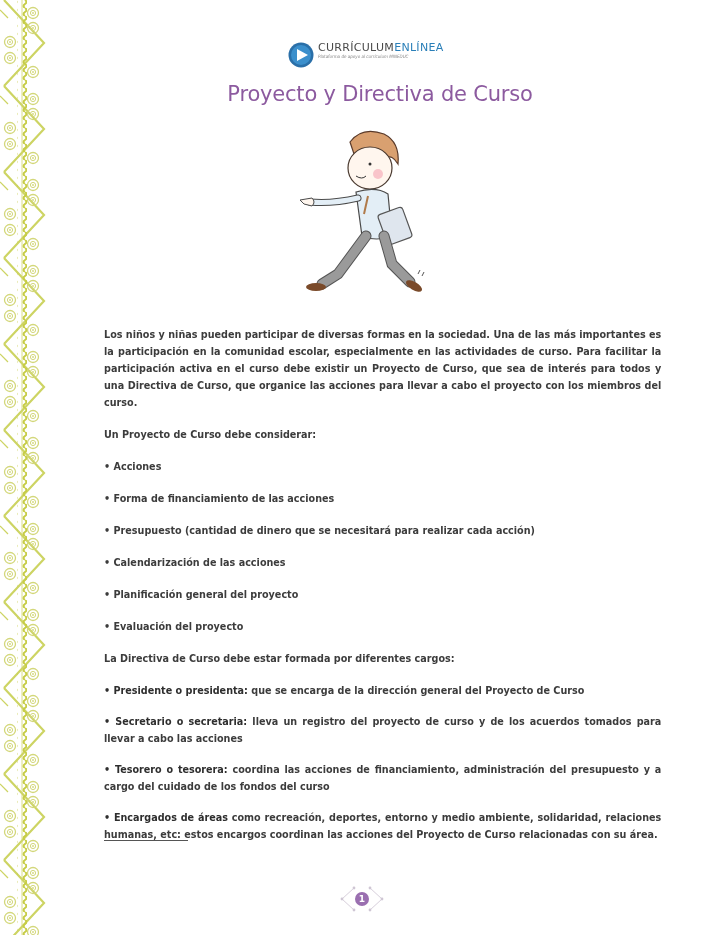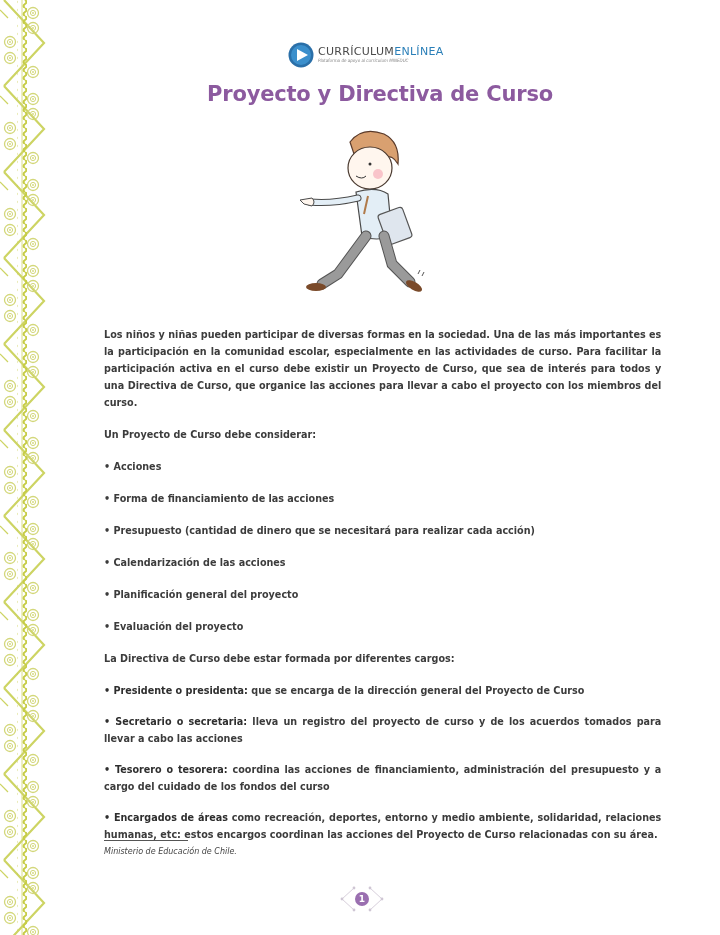--- a/index.html
+++ b/index.html
@@ -3,30 +3,30 @@
   <meta charset="utf-8">
   <style>
     html, body { margin: 0; padding: 0; }
     body {
       width: 720px; height: 935px; position: relative; overflow: hidden;
       background: #ffffff;
       font-family: "DejaVu Sans Condensed", "DejaVu Sans", sans-serif;
       color: #3a3a3a;
     }
     .border-deco { position: absolute; left: 0; top: 0; width: 50px; height: 935px; }
-    .logo { position: absolute; left: 288px; top: 42px; display: flex; align-items: center; gap: 4px; }
+    .logo { position: absolute; left: 288px; top: 42px; display: flex; align-items: flex-start; gap: 4px; }
     .logo-mark { width: 26px; height: 26px; }
     .logo-text { display: flex; flex-direction: column; line-height: 1; }
     .logo-name { font-size: 11px; color: #4a4a4a; letter-spacing: 0.3px; font-family: "DejaVu Sans", sans-serif; }
     .logo-name b { color: #2a7fb8; font-weight: normal; }
     .logo-sub { font-size: 4.5px; color: #888; margin-top: 2px; font-style: italic; }
     .title {
       position: absolute; left: 0; right: 0; top: 82px; text-align: center;
       padding-left: 40px;
-      font-family: "DejaVu Sans", sans-serif; font-size: 21px; font-weight: bold;
+      font-family: "DejaVu Sans", sans-serif; font-size: 21px; font-weight: normal;
       color: #8c5a9f; letter-spacing: -0.2px;
     }
     .illustration { position: absolute; left: 292px; top: 124px; width: 136px; height: 180px; }
     .content {
       position: absolute; left: 104px; top: 326px; width: 558px;
       font-size: 11.2px; line-height: 17px; font-weight: bold; color: #3c3c3c;
       font-family: "DejaVu Sans", sans-serif;
       transform: scaleX(0.86); transform-origin: left top;
       width: 648px;
     }
@@ -135,21 +135,20 @@
   <div>
     <p class="role"><span class="strong">• Presidente o presidenta:</span><span> que se encarga de la dirección general del Proyecto de Curso</span></p>
     <p class="role"><span class="strong">• Secretario o secretaria:</span><span> lleva un registro del proyecto de curso y de los acuerdos tomados para llevar a cabo las acciones</span></p>
     <p class="role"><span class="strong">• Tesorero o tesorera:</span><span> coordina las acciones de financiamiento, administración del presupuesto y a cargo del cuidado de los fondos del curso</span></p>
     <p class="role"><span class="strong">• Encargados de áreas</span><span> como recreación, deportes, entorno y medio ambiente, solidaridad, relaciones humanas, etc: estos encargos coordinan las acciones del Proyecto de Curso relacionadas con su área.</span></p>
   </div>
 </div>
 
 <div class="footnote-rule"></div>
 <div class="footnote">
-  <div>Ministerio de Educación de Chile.</div>
 </div>
 
 <div class="page-num-wrap">
   <svg width="52" height="30" viewBox="0 0 52 30" style="position:absolute;left:0;top:0">
     <polyline points="18,4 6,15 18,26" fill="none" stroke="#d8d0dc" stroke-width="1"></polyline>
     <polyline points="34,4 46,15 34,26" fill="none" stroke="#d8d0dc" stroke-width="1"></polyline>
     <circle cx="18" cy="4" r="1.4" fill="#cfc6d4"></circle>
       <circle cx="6" cy="15" r="1.4" fill="#cfc6d4"></circle>
       <circle cx="18" cy="26" r="1.4" fill="#cfc6d4"></circle>
     <circle cx="34" cy="4" r="1.4" fill="#cfc6d4"></circle>

